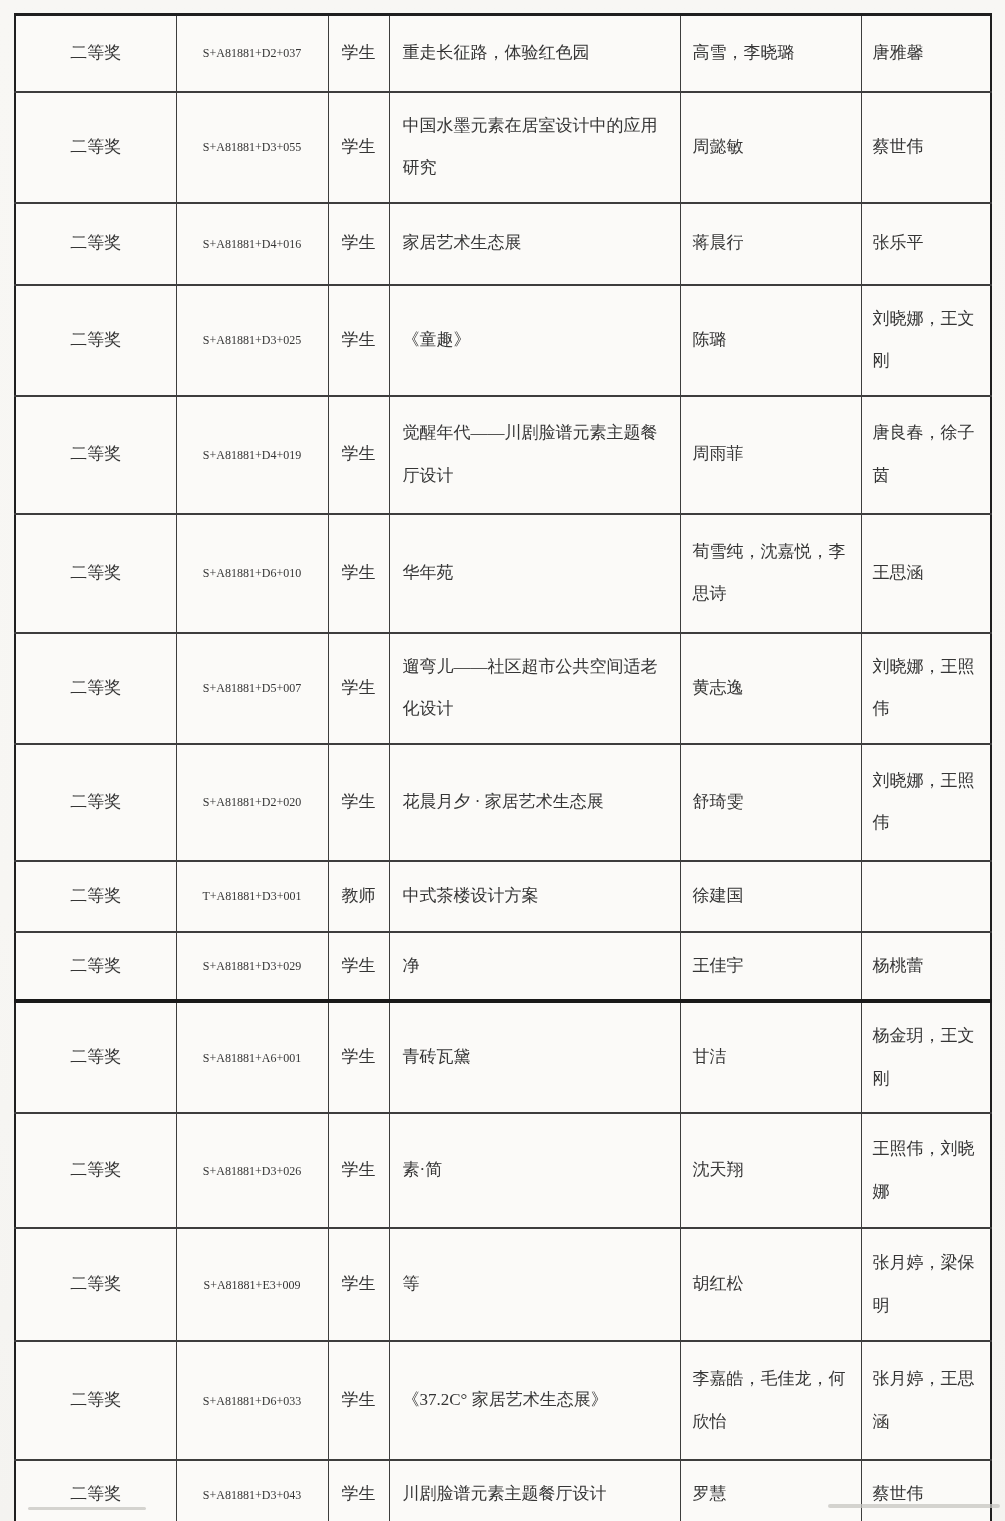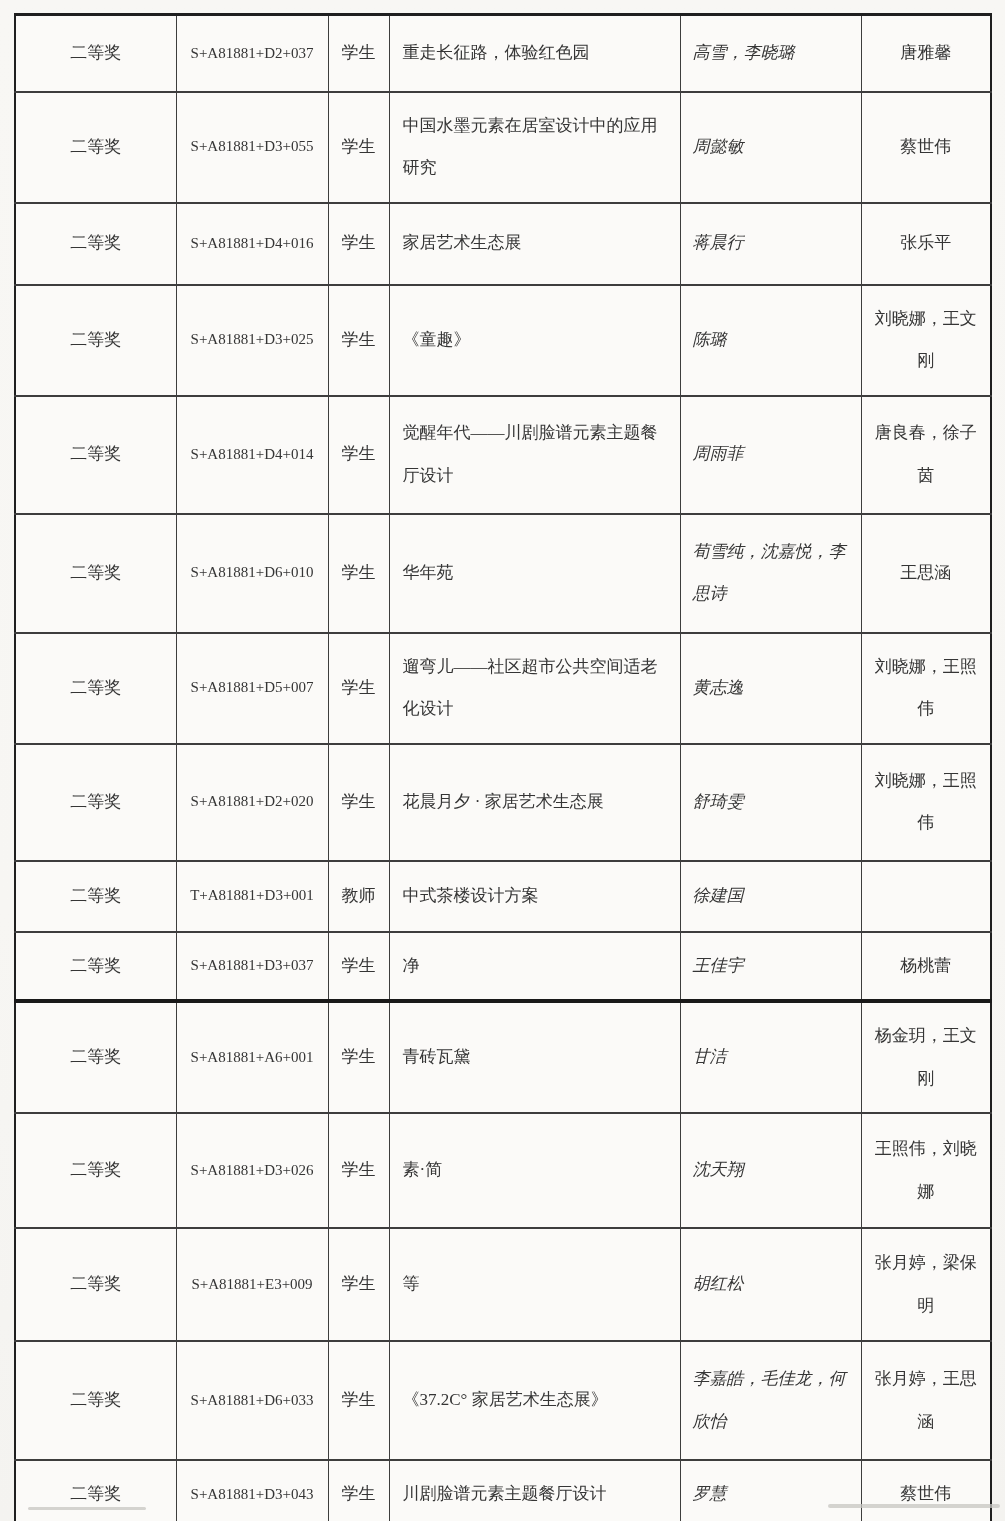--- a/index.html
+++ b/index.html
@@ -37,24 +37,24 @@
     font-size: 17px;
     line-height: 2.5;
     overflow: hidden;
   }
   
   tr:nth-child(11) td {
     border-top-width: 4px;
     border-top-color: #191919;
   }
   td.c-award, td.c-group { text-align: center; }
-  td.c-code  { text-align: center; font-size: 15px; }
+  td.c-code  { text-align: center; font-size: 12px; }
   td.c-title    { text-align: left; padding: 12px 13px; }
-  td.c-authors  { text-align: left; padding: 0 12px; font-style: italic; }
-  td.c-advisors { text-align: center; padding: 12px 11px; }
+  td.c-authors  { text-align: left; padding: 0 12px; }
+  td.c-advisors { text-align: left; padding: 12px 11px; }
 
   
   tr:nth-child(1)  { height: 77px;  }
   tr:nth-child(2)  { height: 109px; }
   tr:nth-child(3)  { height: 82px;  }
   tr:nth-child(4)  { height: 109px; }
   tr:nth-child(5)  { height: 118px; }
   tr:nth-child(6)  { height: 119px; }
   tr:nth-child(7)  { height: 111px; }
   tr:nth-child(8)  { height: 117px; }
@@ -118,21 +118,21 @@
         <tr>
           <td class="c-award">二等奖</td>
           <td class="c-code">S+A81881+D3+025</td>
           <td class="c-group">学生</td>
           <td class="c-title">《童趣》</td>
           <td class="c-authors">陈璐</td>
           <td class="c-advisors">刘晓娜，王文刚</td>
         </tr>
         <tr>
           <td class="c-award">二等奖</td>
-          <td class="c-code">S+A81881+D4+014</td>
+          <td class="c-code">S+A81881+D4+019</td>
           <td class="c-group">学生</td>
           <td class="c-title">觉醒年代——川剧脸谱元素主题餐厅设计</td>
           <td class="c-authors">周雨菲</td>
           <td class="c-advisors">唐良春，徐子茵</td>
         </tr>
         <tr>
           <td class="c-award">二等奖</td>
           <td class="c-code">S+A81881+D6+010</td>
           <td class="c-group">学生</td>
           <td class="c-title">华年苑</td>
@@ -158,21 +158,21 @@
         <tr>
           <td class="c-award">二等奖</td>
           <td class="c-code">T+A81881+D3+001</td>
           <td class="c-group">教师</td>
           <td class="c-title">中式茶楼设计方案</td>
           <td class="c-authors">徐建国</td>
           <td class="c-advisors"></td>
         </tr>
         <tr>
           <td class="c-award">二等奖</td>
-          <td class="c-code">S+A81881+D3+037</td>
+          <td class="c-code">S+A81881+D3+029</td>
           <td class="c-group">学生</td>
           <td class="c-title">净</td>
           <td class="c-authors">王佳宇</td>
           <td class="c-advisors">杨桃蕾</td>
         </tr>
         <tr>
           <td class="c-award">二等奖</td>
           <td class="c-code">S+A81881+A6+001</td>
           <td class="c-group">学生</td>
           <td class="c-title">青砖瓦黛</td>

